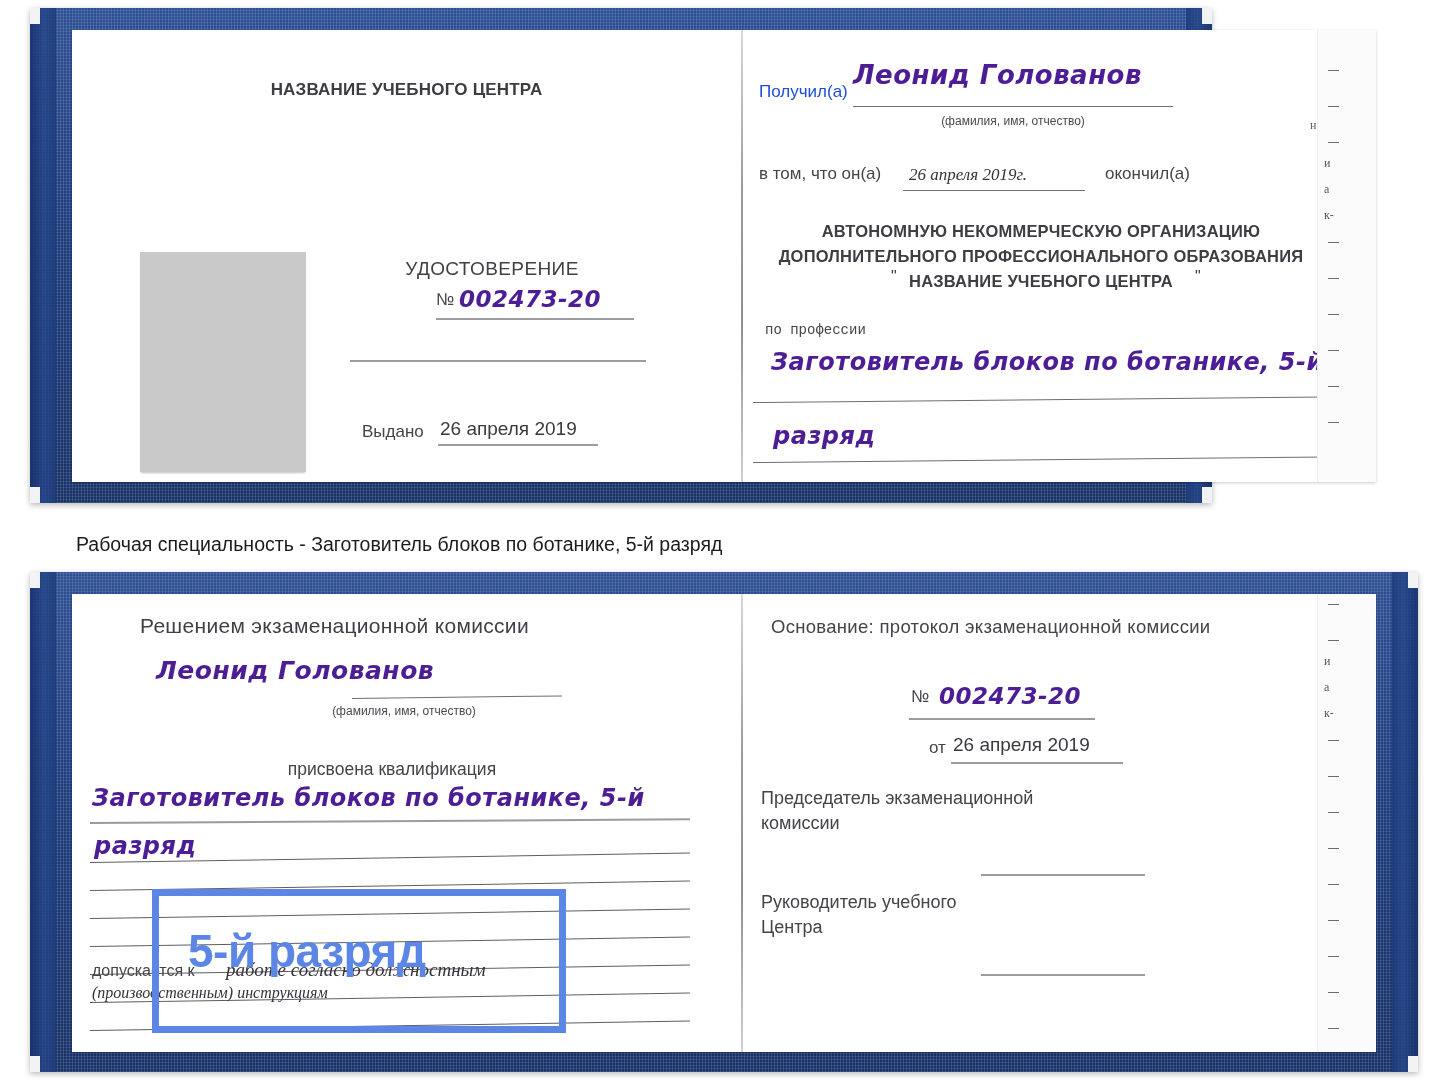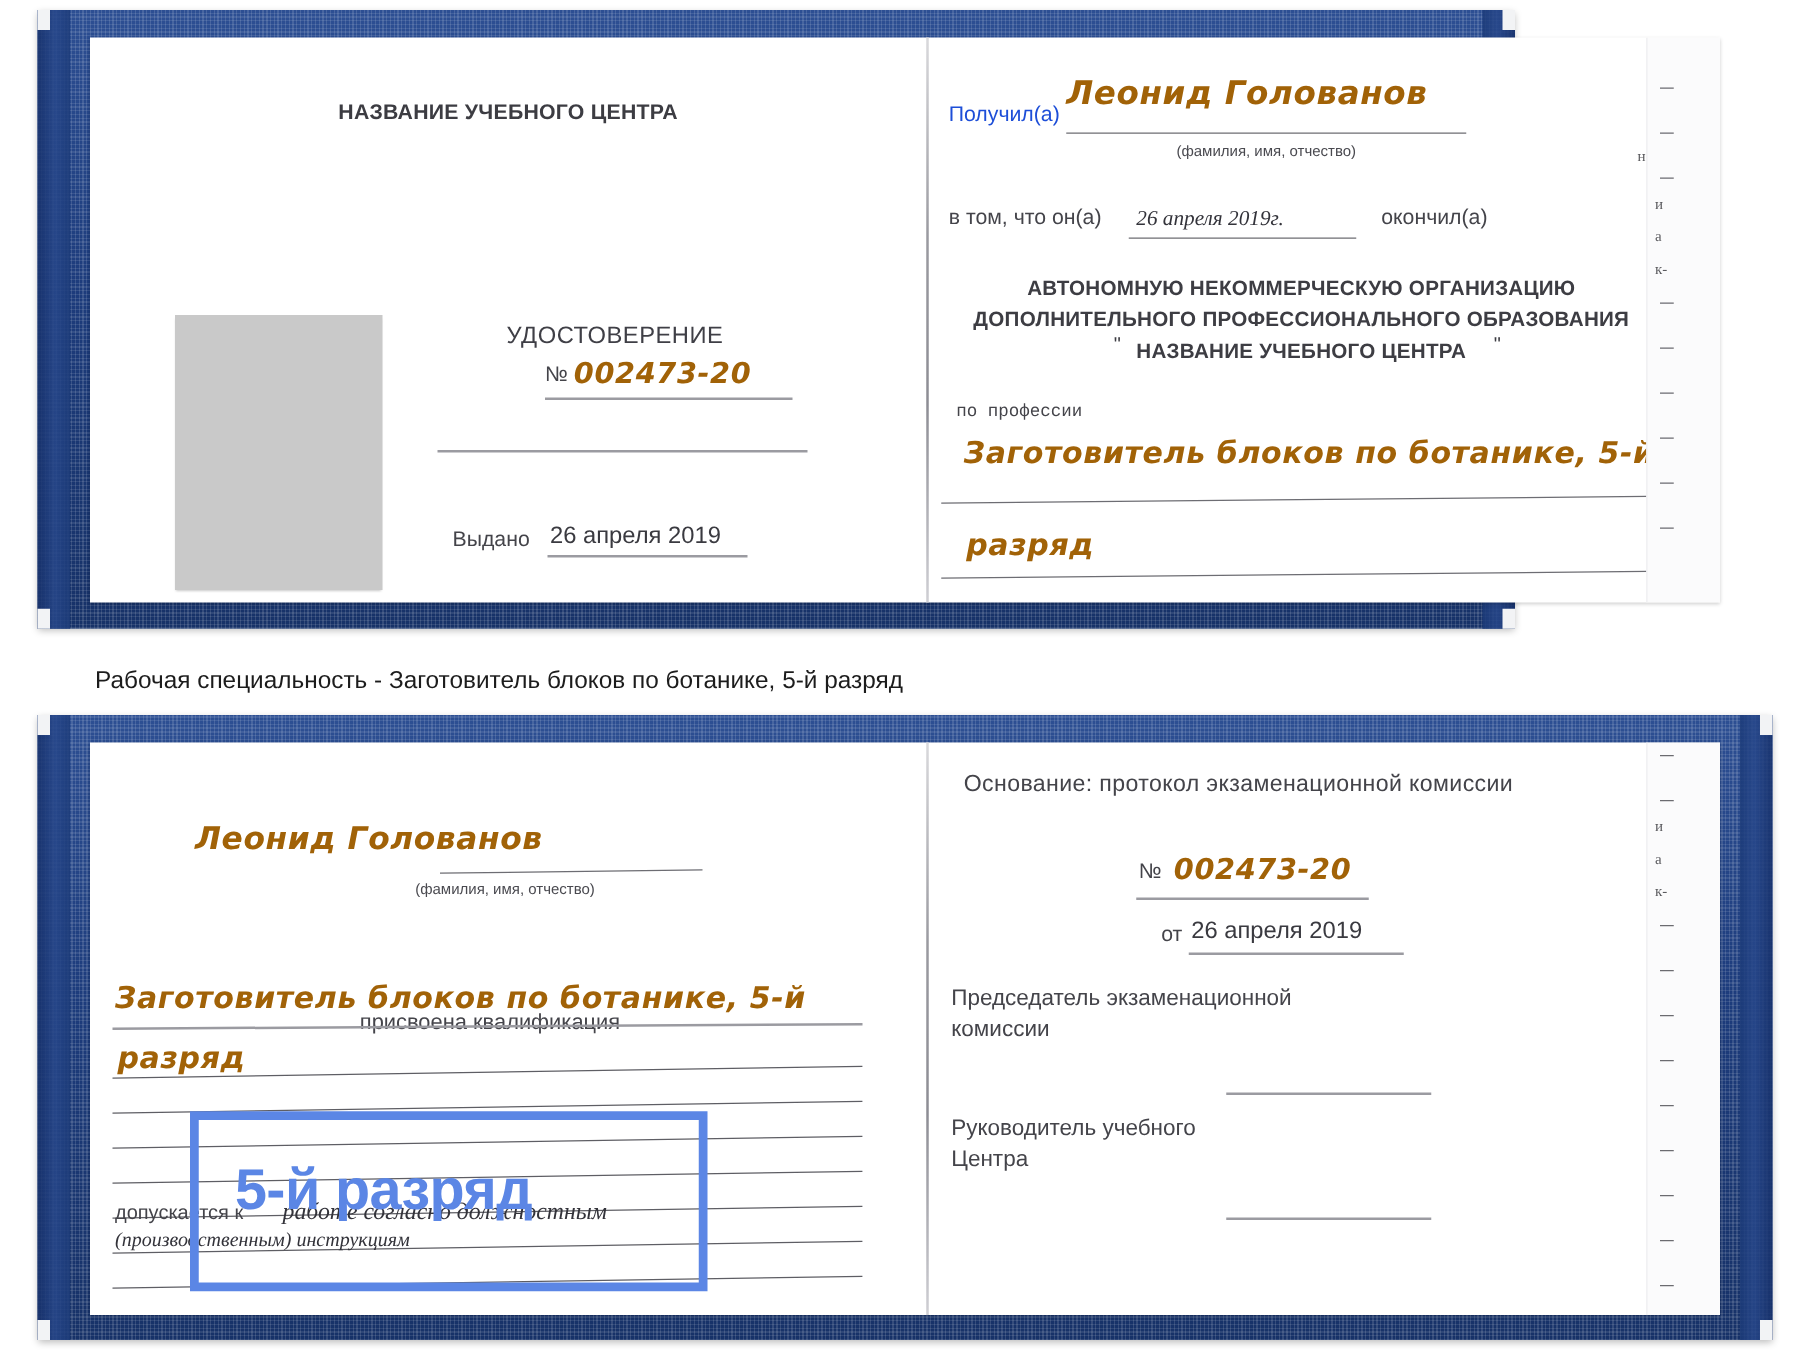--- a/index.html
+++ b/index.html
@@ -56,21 +56,21 @@
   .backleaf .dash{
     position:absolute;left:10px;width:11px;height:1px;background:#6b6b70;
   }
 
   
   .t{position:absolute;white-space:nowrap;}
   .center{text-align:center;}
   .caps{letter-spacing:.2px;}
   .hand{
     font-family:"DejaVu Sans","Liberation Sans",sans-serif;
-    color:#a16207;font-style:italic;font-weight:600;letter-spacing:.5px;
+    color:#4c1d95;font-style:italic;font-weight:600;letter-spacing:.5px;
   }
   .typed{
     font-family:"Liberation Serif","DejaVu Serif",serif;
     font-style:italic;color:#33333a;
   }
   .small{font-size:12px;color:#4a4a50;}
   .rule{position:absolute;height:1px;background:#8e8e94;}
   .rule.thick{height:2px;background:#9b9ba1;}
   .rule.thin{height:1px;background:#6d6d73;}
 
@@ -192,26 +192,27 @@
   <div class="cover-notch" style="right:0;top:0;width:10px;height:16px;"></div>
   <div class="cover-notch" style="left:0;bottom:0;width:10px;height:16px;"></div>
   <div class="cover-notch" style="right:0;bottom:0;width:10px;height:16px;"></div>
 
   <div class="pages" style="left:42px; top:22px; width:1304px; height:458px;">
 
     <div class="spine" style="left:669px;"></div>
 
     <div class="page left" style="width:669px;">
 
+      <div class="t" style="left:68px;top:20px;font-size:21px;color:#3f3f46;letter-spacing:.3px;">Решением экзаменационной комиссии</div>
 
       <div class="t hand" style="left:84px;top:62px;font-size:25px;">Леонид Голованов</div>
       <div class="rule thin" style="left:280px;top:104px;width:210px;transform:rotate(-0.7deg);transform-origin:left center;"></div>
       <div class="t small center" style="left:172px;top:110px;width:320px;">(фамилия, имя, отчество)</div>
 
-      <div class="t center" style="left:120px;top:165px;width:400px;font-size:17.5px;color:#44444a;margin-top:48px;">присвоена квалификация</div>
+      <div class="t center" style="left:120px;top:165px;width:400px;font-size:17.5px;color:#44444a;">присвоена квалификация</div>
 
       <div class="t hand" style="left:20px;top:190px;font-size:24px;">Заготовитель блоков по ботанике, 5-й</div>
 
       <div class="ruled" style="top:0;height:458px;">
         <i style="left:18px;top:228px;width:600px;background:#9b9ba1;height:2px;transform:rotate(-0.35deg);"></i>
         <i style="left:18px;top:268px;width:600px;transform:rotate(-0.9deg);"></i>
         <i style="left:18px;top:296px;width:600px;transform:rotate(-0.9deg);"></i>
         <i style="left:18px;top:324px;width:600px;transform:rotate(-0.9deg);"></i>
         <i style="left:18px;top:352px;width:600px;transform:rotate(-0.9deg);"></i>
         <i style="left:18px;top:380px;width:600px;transform:rotate(-0.9deg);"></i>

